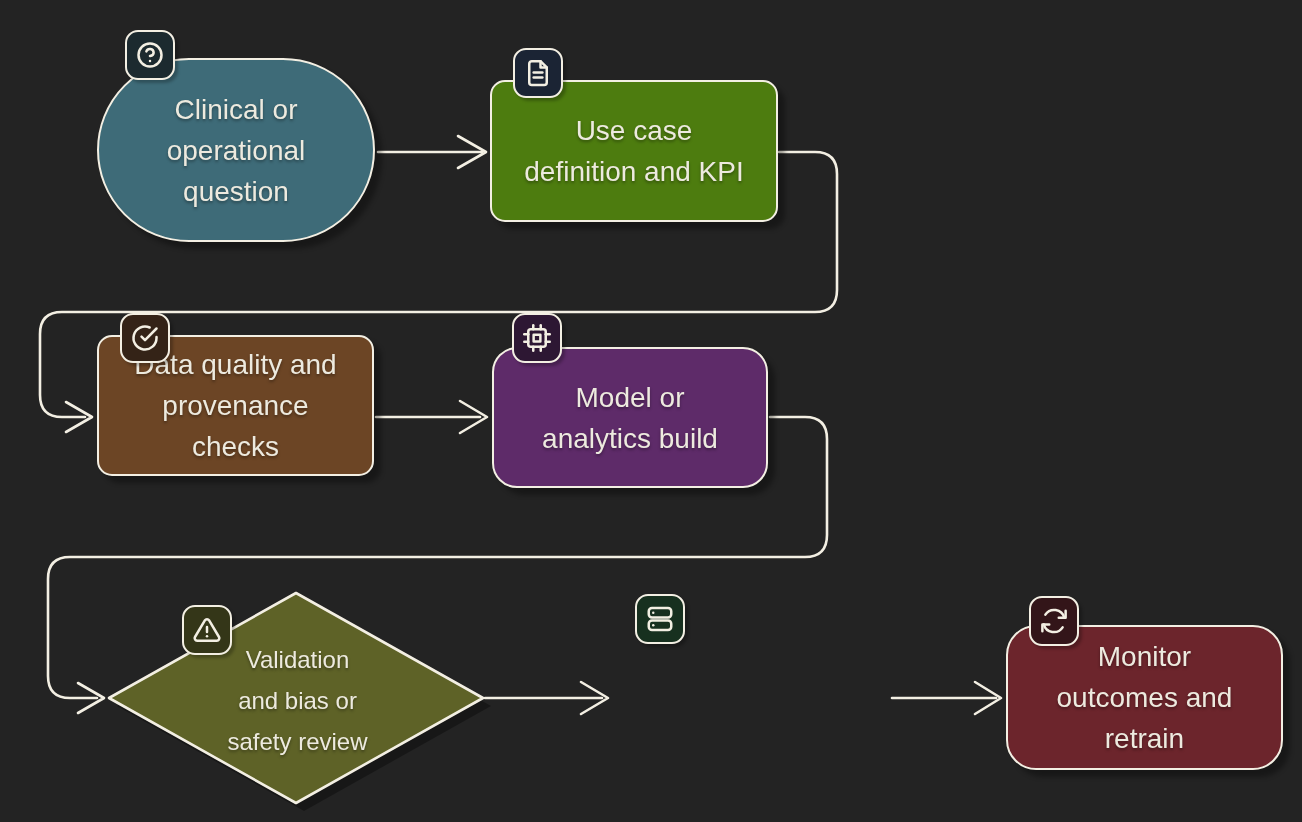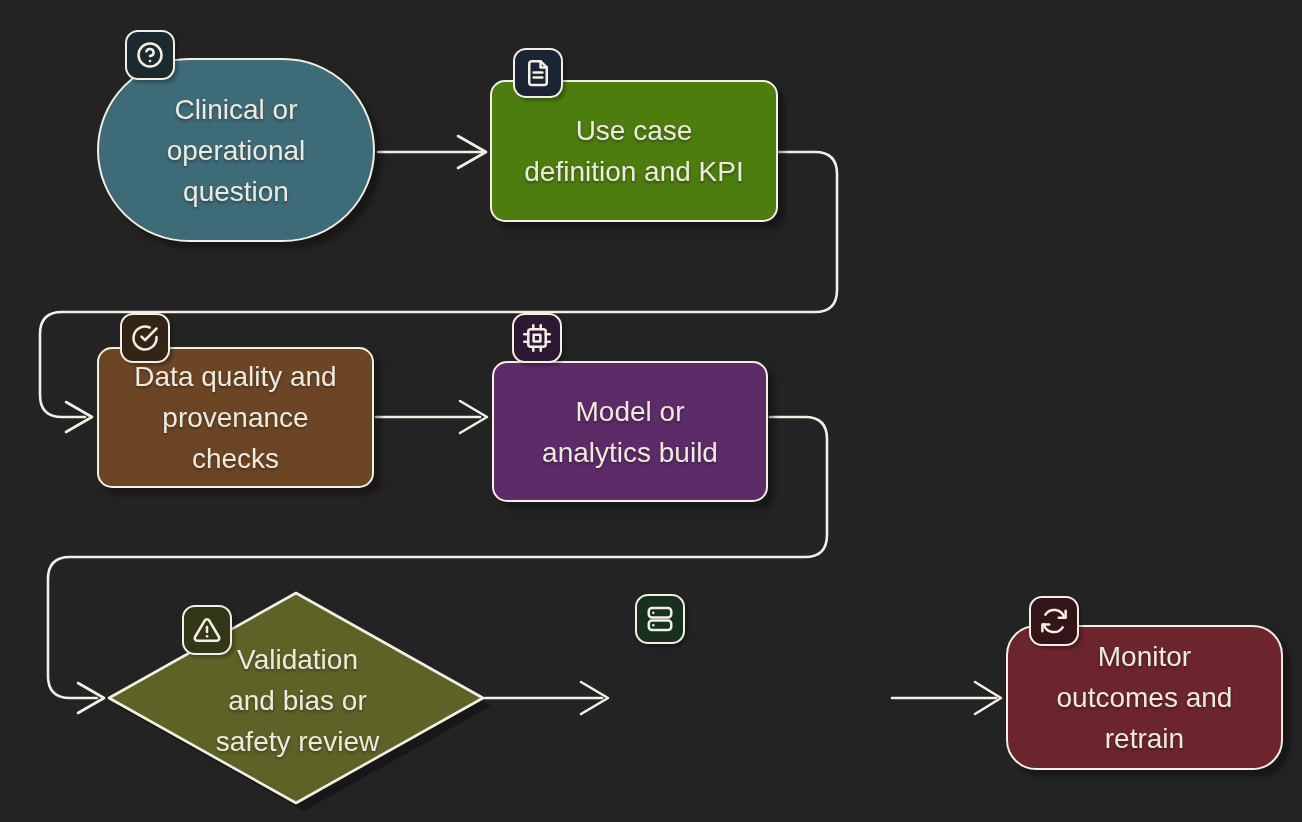--- a/index.html
+++ b/index.html
@@ -23,32 +23,32 @@
     display:flex;align-items:center;justify-content:center;
     box-shadow:7px 7px 5px rgba(0,0,0,0.33);
   }
   .rect{border-radius:15px;}
   .node .label{
     color:var(--text);font-size:28px;line-height:41px;text-align:center;
     white-space:pre-line;text-shadow:0 2px 3px rgba(0,0,0,0.35);
   }
   #n-clinical{left:97px;top:58px;width:278px;height:184px;border-radius:95px;}
   #n-usecase{left:490px;top:80px;width:288px;height:142px;}
-  #n-dataquality{left:97px;top:347px;width:277px;height:141px;justify-content:center;}
-  #n-model{left:492px;top:361px;width:276px;height:141px;}
+  #n-dataquality{left:97px;top:335px;width:277px;height:141px;justify-content:center;}
+  #n-model{left:492px;top:347px;width:276px;height:141px;border-radius:25px;}
   #n-deploy{left:613px;top:627px;width:274px;height:145px;}
   #n-monitor{left:1006px;top:625px;width:277px;height:145px;}
 
   
   #diamond-wrap{position:absolute;left:100px;top:580px;width:395px;height:240px;z-index:2;}
   #diamond-wrap svg{position:absolute;left:0;top:0;width:395px;height:240px;}
   #diamond-wrap polygon.main{stroke:var(--outline);stroke-width:2.6;stroke-linejoin:round;}
   #diamond-wrap polygon.shadow{fill:rgba(0,0,0,0.33);stroke:none;}
   .diamond-label{position:absolute;inset:0;display:flex;align-items:center;justify-content:center;}
-  .diamond-label .label{color:var(--text);font-size:28px;line-height:41px;text-align:center;white-space:pre-line;text-shadow:0 2px 3px rgba(0,0,0,0.35);}
+  .diamond-label .label{color:var(--text);font-size:24px;line-height:41px;text-align:center;white-space:pre-line;text-shadow:0 2px 3px rgba(0,0,0,0.35);}
 
   
   .badge{
     position:absolute;width:50px;height:50px;box-sizing:border-box;z-index:3;
     border:2.6px solid var(--outline);border-radius:13px;
     display:flex;align-items:center;justify-content:center;
     color:var(--outline);
     box-shadow:3px 3px 3px rgba(0,0,0,0.25);
   }
   .badge svg{width:30px;height:30px;stroke:currentColor;fill:none;stroke-width:2;stroke-linecap:round;stroke-linejoin:round;}

